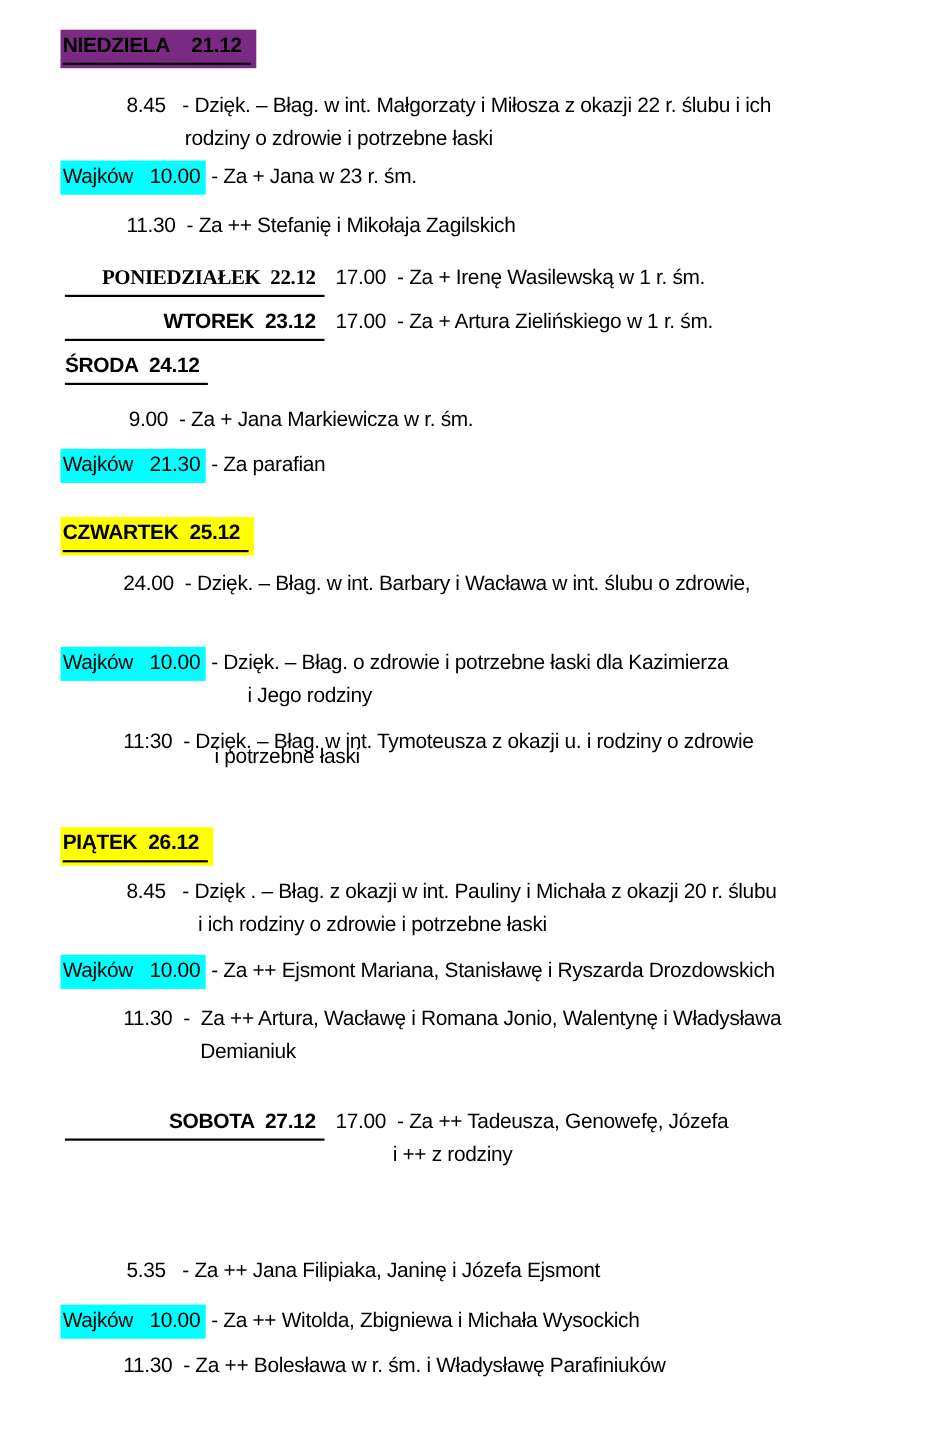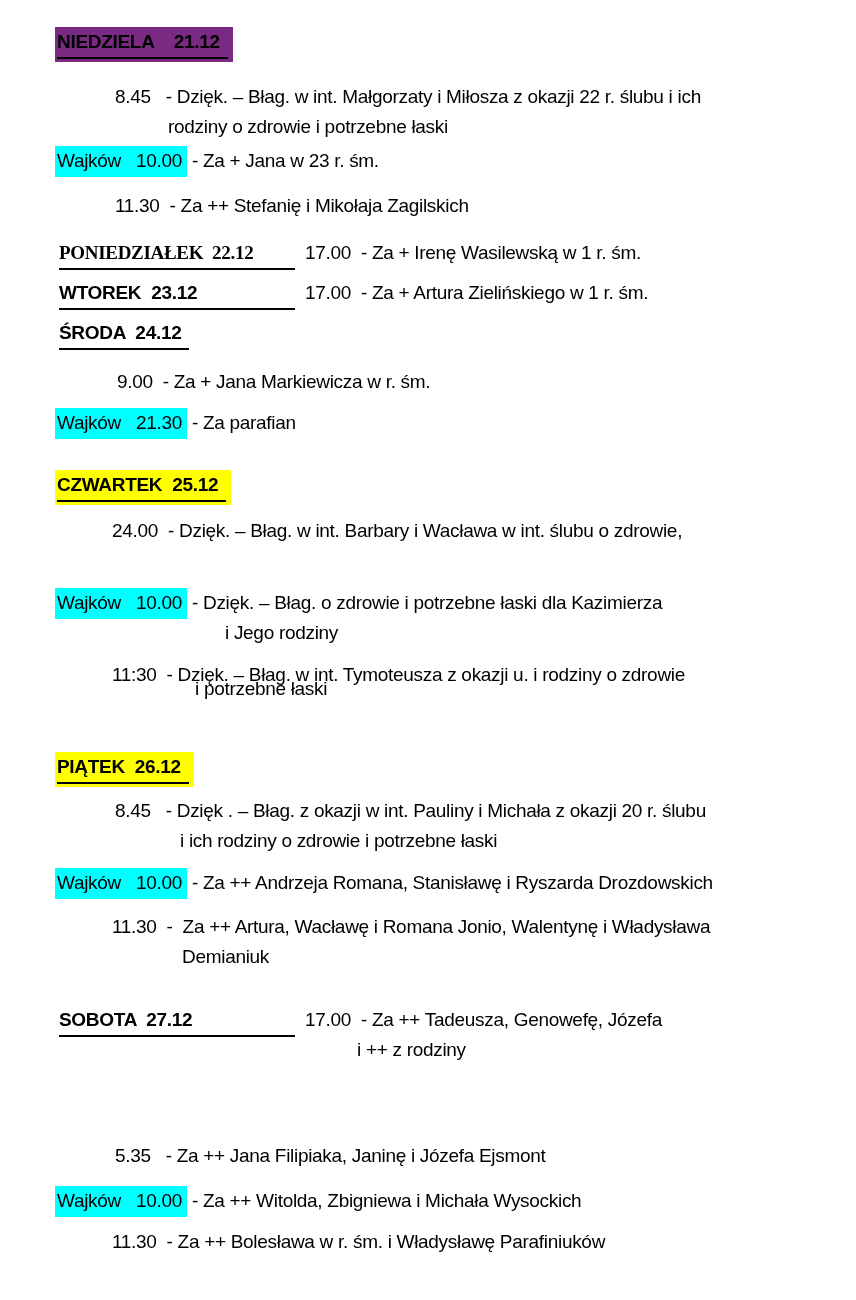--- a/index.html
+++ b/index.html
@@ -8,20 +8,21 @@
     background: #ffffff;
   }
   .page {
     position: relative;
     width: 764px;
     height: 1300px;
     background: #ffffff;
     font-family: "Liberation Sans", sans-serif;
     color: #000000;
     overflow: hidden;
+    text-align: right;
   }
   .line {
     position: absolute;
     white-space: pre;
     font-size: 19px;
     line-height: 26px;
     letter-spacing: -0.3px;
   }
   .hdr-line { font-weight: bold; }
   .hwrap {
@@ -63,21 +64,21 @@
     <div class="line" style="left: 55px; top: 408px;"><span class="hl-prefix">Wajków   21.30</span><span> - Za parafian</span></div>
     <div class="line hdr-line" style="left: 55px; top: 470px;"><span class="hwrap bg-yellow"><span class="hdr-inner">CZWARTEK  25.12</span></span></div>
     <div class="line" style="left: 112px; top: 518px;"><span>24.00  - Dzięk. – Błag. w int. Barbary i Wacława w int. ślubu o zdrowie,</span></div>
     <div class="line" style="left: 55px; top: 588px;"><span class="hl-prefix">Wajków   10.00</span><span> - Dzięk. – Błag. o zdrowie i potrzebne łaski dla Kazimierza</span></div>
     <div class="line" style="left: 225px; top: 620px;"><span>i Jego rodziny</span></div>
     <div class="line" style="left: 112px; top: 662px;"><span>11:30  - Dzięk. – Błag. w int. Tymoteusza z okazji u. i rodziny o zdrowie</span></div>
     <div class="line" style="left: 195px; top: 676px;"><span>i potrzebne łaski</span></div>
     <div class="line hdr-line" style="left: 55px; top: 752px;"><span class="hwrap bg-yellow"><span class="hdr-inner">PIĄTEK  26.12</span></span></div>
     <div class="line" style="left: 115px; top: 798px;"><span>8.45   - Dzięk . – Błag. z okazji w int. Pauliny i Michała z okazji 20 r. ślubu</span></div>
     <div class="line" style="left: 180px; top: 828px;"><span>i ich rodziny o zdrowie i potrzebne łaski</span></div>
-    <div class="line" style="left: 55px; top: 868px;"><span class="hl-prefix">Wajków   10.00</span><span> - Za ++ Andrzeja Romana, Stanisławę i Ryszarda Drozdowskich</span></div>
+    <div class="line" style="left: 55px; top: 868px;"><span class="hl-prefix">Wajków   10.00</span><span> - Za ++ Ejsmont Mariana, Stanisławę i Ryszarda Drozdowskich</span></div>
     <div class="line" style="left: 112px; top: 914px;"><span>11.30  -  Za ++ Artura, Wacławę i Romana Jonio, Walentynę i Władysława</span></div>
     <div class="line" style="left: 182px; top: 944px;"><span>Demianiuk</span></div>
     <div class="line hdr-line" style="left: 57px; top: 1005px;"><span class="hwrap"><span class="hdr-inner" style="min-width: 228px;">SOBOTA  27.12</span></span><span class="after-text"> 17.00  - Za ++ Tadeusza, Genowefę, Józefa</span></div>
     <div class="line" style="left: 357px; top: 1037px;"><span>i ++ z rodziny</span></div>
     <div class="line" style="left: 115px; top: 1143px;"><span>5.35   - Za ++ Jana Filipiaka, Janinę i Józefa Ejsmont</span></div>
     <div class="line" style="left: 55px; top: 1186px;"><span class="hl-prefix">Wajków   10.00</span><span> - Za ++ Witolda, Zbigniewa i Michała Wysockich</span></div>
     <div class="line" style="left: 112px; top: 1229px;"><span>11.30  - Za ++ Bolesława w r. śm. i Władysławę Parafiniuków</span></div>
   </div>
 
 </body></html>

